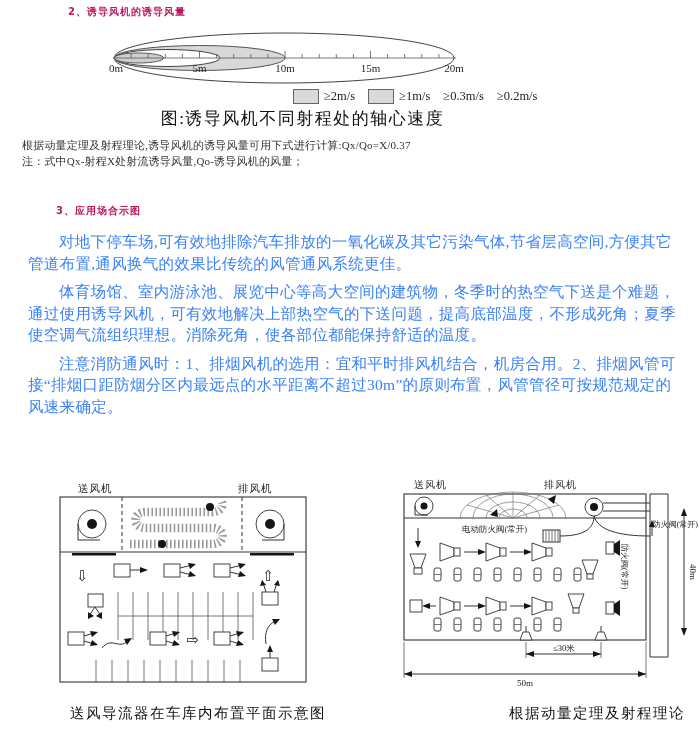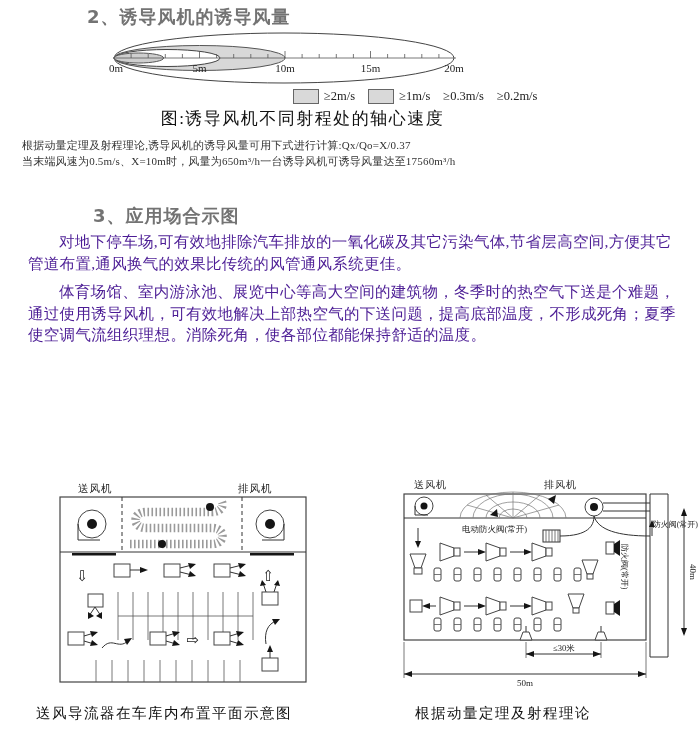--- a/index.html
+++ b/index.html
@@ -4,40 +4,40 @@
 <style>
   html,body{margin:0;padding:0;}
   body{
     width:700px;height:745px;position:relative;background:#ffffff;
     font-family:"Liberation Serif","DejaVu Serif",serif;color:#222;
     overflow:hidden;
   }
   .abs{position:absolute;}
   .h-sec{
     font-family:"DejaVu Sans","Liberation Sans",sans-serif;
-    font-weight:bold;font-size:18px;color:#737373;letter-spacing:1px;margin-left:19px;
+    font-weight:bold;font-size:10px;color:#be185d;letter-spacing:1px;
   }
   #sec2-title{left:68px;top:5px;}
   #plume-wrap{left:90px;top:30px;}
   #legend{
     left:293px;top:89px;display:flex;align-items:center;gap:13px;
     font-size:12.5px;color:#222;
   }
   .leg-item{display:flex;align-items:center;gap:5px;}
   .swatch{width:24px;height:13px;background:#d9d9d9;border:1px solid #666;display:inline-block;}
   #fig1-caption{
     left:0;top:107px;width:605px;text-align:center;
     font-size:17px;letter-spacing:1.5px;color:#111;
   }
   #notes{left:22px;top:138px;width:660px;font-size:11px;line-height:15.5px;color:#333;letter-spacing:0.2px;}
-  #sec3-title{left:74px;top:204px;}
-  #paragraphs{left:28px;top:231px;width:648px;font-size:15.5px;line-height:21.5px;letter-spacing:0.3px;color:#4c1d95;}
+  #sec3-title{left:56px;top:204px;}
+  #paragraphs{left:28px;top:231px;width:648px;font-size:15.5px;line-height:21.5px;letter-spacing:0.3px;color:#3b82f6;}
   #paragraphs p{margin:0 0 7px 0;text-indent:2em;}
   .fig-caption{
-    top:704px;text-align:left;font-size:14.5px;letter-spacing:1.5px;color:#111;
+    top:704px;text-align:right;font-size:14.5px;letter-spacing:1.5px;color:#111;
   }
   #fig2-caption{left:36px;width:290px;}
   #fig3-caption{left:415px;width:270px;}
   
   .ln{stroke:#333;stroke-width:1;fill:none;}
   .ln2{stroke:#444;stroke-width:1.2;fill:none;}
   .thn{stroke:#555;stroke-width:0.8;fill:none;}
   .dash{stroke:#333;stroke-width:1;stroke-dasharray:4 3;fill:none;}
   .blk{fill:#151515;stroke:none;}
   .wht{fill:#ffffff;stroke:#444;stroke-width:1;}
@@ -104,28 +104,29 @@
   </span>
   <span class="leg-item">
     <span>≥0.2m/s</span>
   </span>
 </div>
 
 <div class="abs" id="fig1-caption">图:诱导风机不同射程处的轴心速度</div>
 
 <div class="abs" id="notes">
   <div>根据动量定理及射程理论,诱导风机的诱导风量可用下式进行计算:Qx/Qo=X/0.37</div>
-  <div>当末端风速为0.5m/s、X=10m时，风量为650m³/h一台诱导风机可诱导风量达至17560m³/h</div>
+  <div>注：式中Qx-射程X处射流诱导风量,Qo-诱导风机的风量；</div>
 </div>
 
 <div class="abs h-sec" id="sec3-title">3、应用场合示图</div>
 
 <div class="abs" id="paragraphs">
   <p>对地下停车场,可有效地排除汽车排放的一氧化碳及其它污染气体,节省层高空间,方便其它管道布置,通风换气的效果比传统的风管通风系统更佳。</p>
   <p>体育场馆、室内游泳池、展览中心等高大空间的建筑物，冬季时的热空气下送是个难题，通过使用诱导风机，可有效地解决上部热空气的下送问题，提高底部温度，不形成死角；夏季使空调气流组织理想。消除死角，使各部位都能保持舒适的温度。</p>
+  <p>注意消防通风时：1、排烟风机的选用：宜和平时排风机结合，机房合用。2、排烟风管可接“排烟口距防烟分区内最远点的水平距离不超过30m”的原则布置，风管管径可按规范规定的风速来确定。</p>
 </div>
 
 <svg class="abs" style="left:56px;top:480px;" width="254" height="226" viewBox="0 0 254 226">
   <text class="txt" x="22" y="12" font-size="10.5" letter-spacing="1">送风机</text>
   <text class="txt" x="182" y="12" font-size="10.5" letter-spacing="1">排风机</text>
   <rect class="ln2" x="4" y="17" width="246" height="185"></rect>
   <line class="ln" x1="4" y1="72" x2="250" y2="72"></line>
   <line class="dash" x1="66" y1="17" x2="66" y2="72"></line>
   <line class="dash" x1="186" y1="17" x2="186" y2="72"></line>
 

